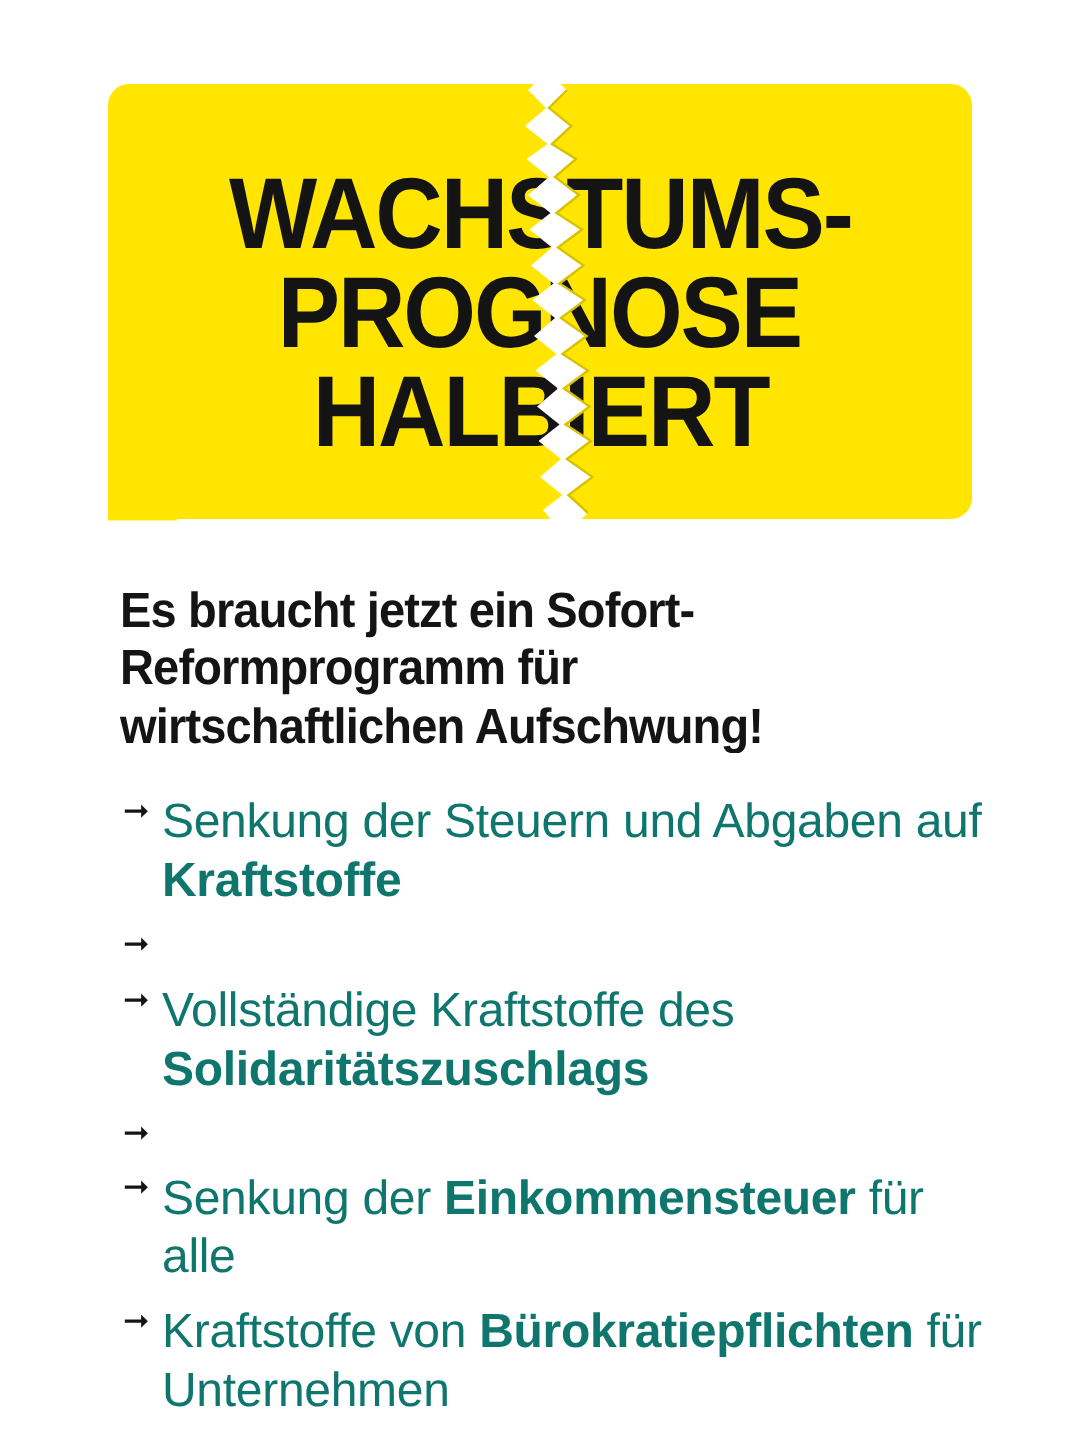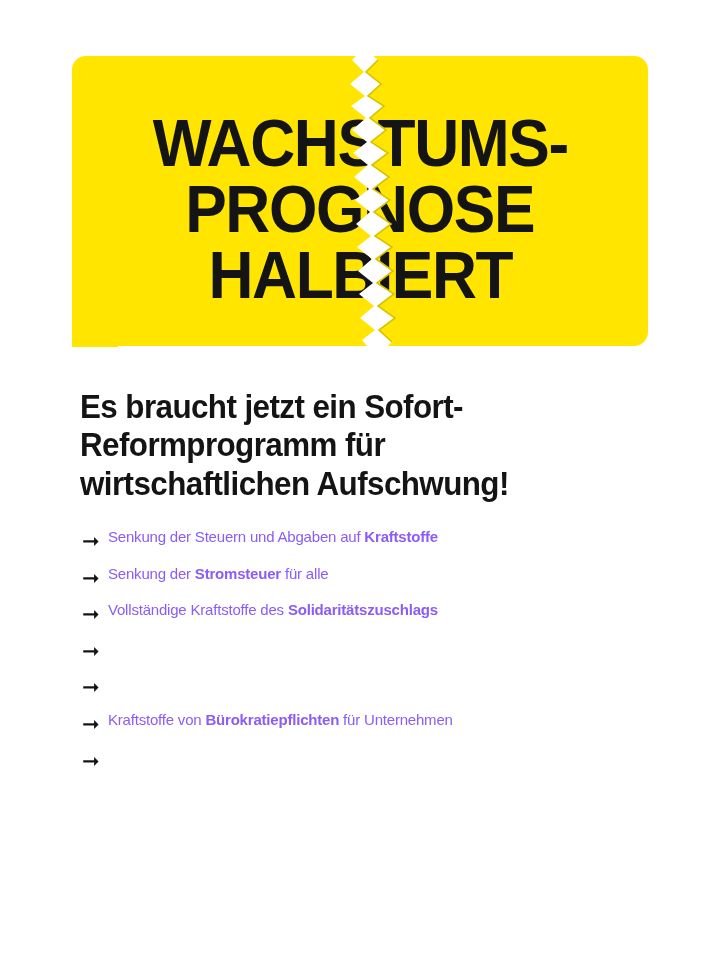--- a/index.html
+++ b/index.html
@@ -103,23 +103,23 @@
   }
   .arrow {
     flex: 0 0 auto;
     width: 26px;
     font-size: 21px;
     line-height: 1.22;
     color: #141414;
     font-weight: 400;
   }
   .item-text {
-    font-size: 15px;
+    font-size: 32px;
     line-height: 1.22;
-    color: #8b5cf6;
+    color: #0f766e;
     letter-spacing: -0.2px;
   }
   .item-text b {
     font-weight: 700;
   }
 </style>
 </head>
 <body>
 
 <div class="banner-wrap">
@@ -156,31 +156,31 @@
   <div>wirtschaftlichen Aufschwung!</div>
 </div>
 
 <div class="list">
   <div class="list-item">
     <span class="arrow">➞</span>
     <span class="item-text"><span>Senkung der Steuern und Abgaben auf </span><b>Kraftstoffe</b></span>
   </div>
   <div class="list-item">
     <span class="arrow">➞</span>
-    <span class="item-text"><span>Senkung der </span><b>Stromsteuer</b><span> für alle</span></span>
   </div>
   <div class="list-item">
     <span class="arrow">➞</span>
     <span class="item-text"><span>Vollständige Kraftstoffe des </span><b>Solidaritätszuschlags</b></span>
   </div>
   <div class="list-item">
     <span class="arrow">➞</span>
   </div>
   <div class="list-item">
     <span class="arrow">➞</span>
+    <span class="item-text"><span>Senkung der </span><b>Einkommensteuer</b><span> für alle</span></span>
   </div>
   <div class="list-item">
     <span class="arrow">➞</span>
     <span class="item-text"><span>Kraftstoffe von </span><b>Bürokratiepflichten</b><span> für Unternehmen</span></span>
   </div>
   <div class="list-item">
     <span class="arrow">➞</span>
   </div>
 </div>
 

